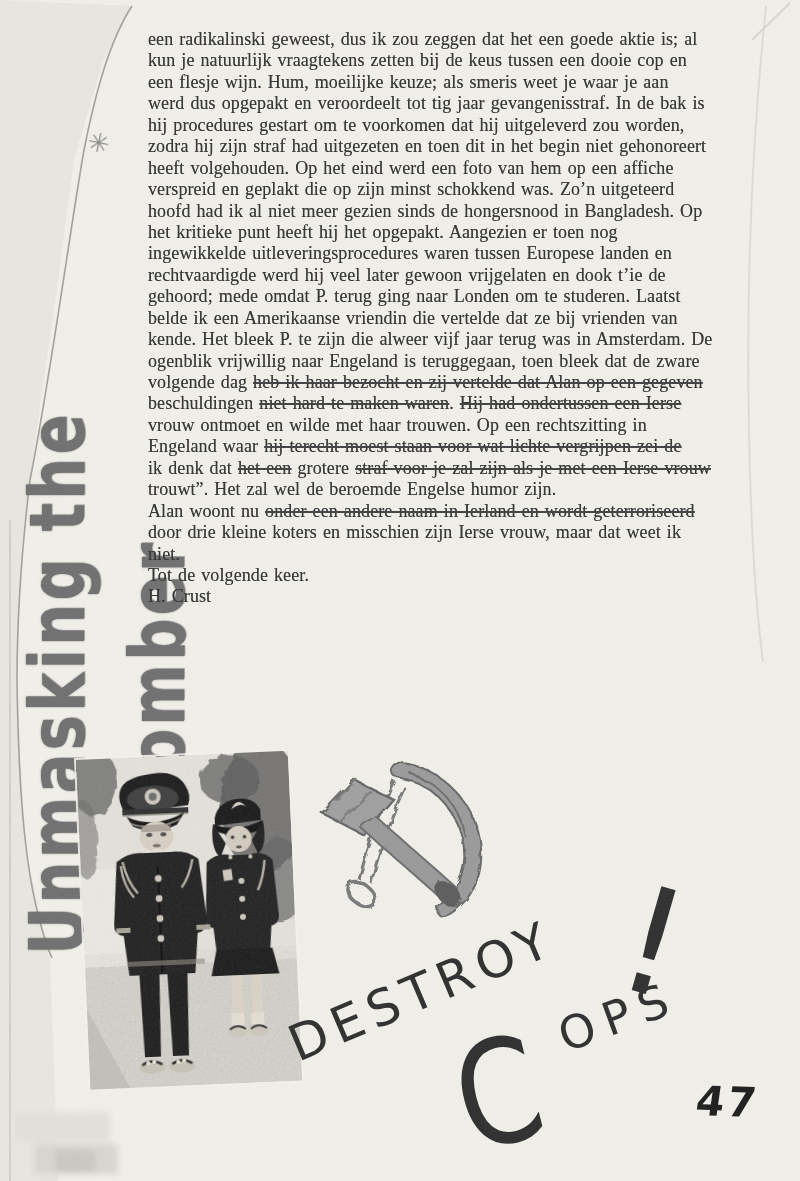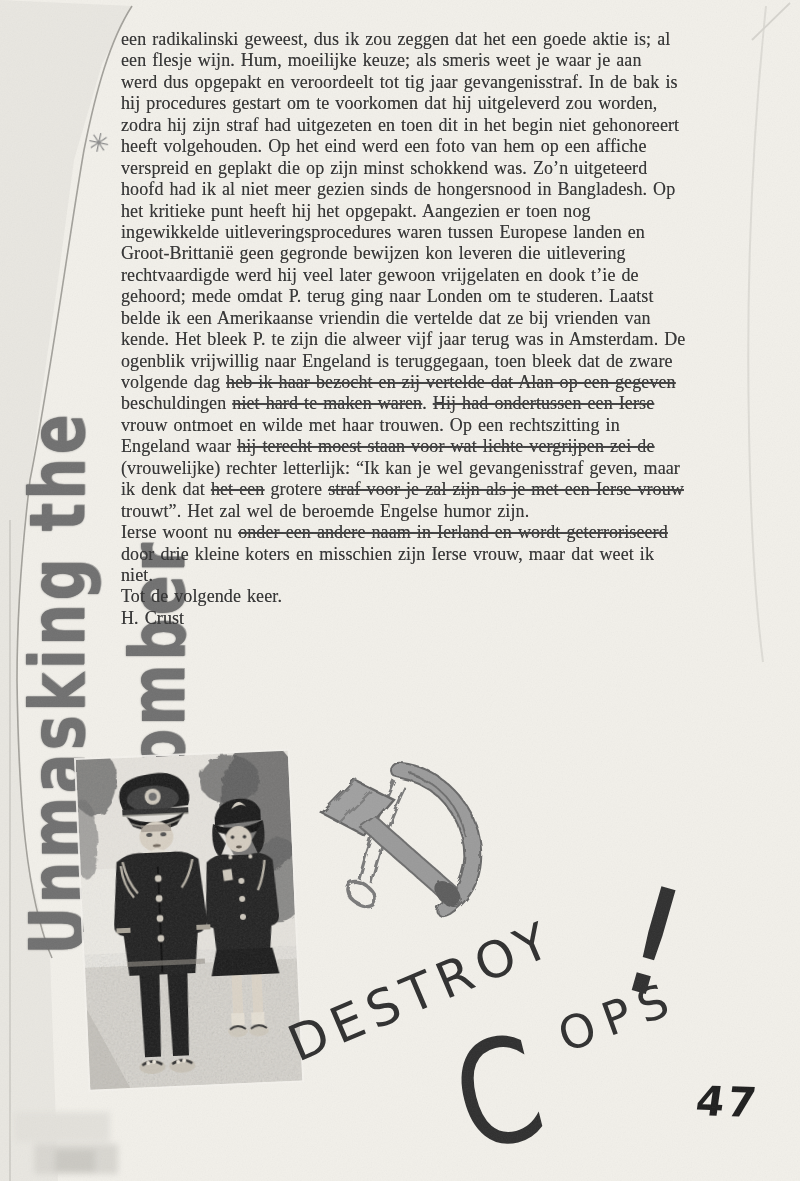--- a/index.html
+++ b/index.html
@@ -13,21 +13,21 @@
   .masthead{position:absolute;left:8px;top:955px;width:920px;height:106px;
             transform-origin:0 0;transform:rotate(-90deg);z-index:1;}
   .masthead span{display:inline-block;transform:scaleX(.78);transform-origin:0 0;
             font-family:"DejaVu Sans",sans-serif;font-weight:800;font-size:76px;line-height:100px;
             letter-spacing:4px;color:#707070;
             text-shadow:0 0 2px rgba(70,70,70,.75),1px 1px 0 rgba(125,125,125,.5);}
   
   .article{position:absolute;left:121px;top:29px;width:670px;z-index:1;
            font-size:18px;color:#343434;letter-spacing:.1px;word-spacing:1.4px;
            text-shadow:0 0 .4px rgba(55,55,55,.6);}
-  .tline{height:21.45px;line-height:21.45px;white-space:nowrap;}
+  .tline{height:21.45px;line-height:21.45px;white-space:nowrap;margin-left:27px;}
   .struck{text-decoration:line-through;text-decoration-color:#424242;text-decoration-thickness:1.6px;}
   
   .blot{position:absolute;left:88px;top:128px;z-index:1;font-size:26px;color:#8d8d8d;
         filter:blur(.5px);transform:rotate(12deg);font-family:"DejaVu Sans",sans-serif;}
   
   .photo{position:absolute;left:76px;top:760px;width:212px;height:330px;z-index:2;
          transform:rotate(-2.5deg);transform-origin:top left;box-shadow:0 0 0 2px rgba(244,242,237,.9);}
   
   .hs{position:absolute;left:297px;top:753px;z-index:2;}
   
@@ -69,43 +69,42 @@
   </svg>
 
   <div class="masthead">
     <span>Unmasking the Unabomber</span>
   </div>
 
   <span class="blot">✳</span>
 
   <div class="article" id="article">
       <div class="tline"><span>een radikalinski geweest, dus ik zou zeggen dat het een goede aktie is; al</span></div>
+      <div class="tline"><span>kun je natuurlijk vraagtekens zetten bij de keus tussen een dooie cop en</span></div>
       <div class="tline"><span>een flesje wijn. Hum, moeilijke keuze; als smeris weet je waar je aan</span></div>
       <div class="tline"><span>werd dus opgepakt en veroordeelt tot tig jaar gevangenisstraf. In de bak is</span></div>
       <div class="tline"><span>hij procedures gestart om te voorkomen dat hij uitgeleverd zou worden,</span></div>
       <div class="tline"><span>zodra hij zijn straf had uitgezeten en toen dit in het begin niet gehonoreert</span></div>
       <div class="tline"><span>heeft volgehouden. Op het eind werd een foto van hem op een affiche</span></div>
       <div class="tline"><span>verspreid en geplakt die op zijn minst schokkend was. Zo’n uitgeteerd</span></div>
       <div class="tline"><span>hoofd had ik al niet meer gezien sinds de hongersnood in Bangladesh. Op</span></div>
       <div class="tline"><span>het kritieke punt heeft hij het opgepakt. Aangezien er toen nog</span></div>
       <div class="tline"><span>ingewikkelde uitleveringsprocedures waren tussen Europese landen en</span></div>
-      <div class="tline"><span>Groot-Brittanië geen gegronde bewijzen kon leveren die uitlevering</span></div>
       <div class="tline"><span>rechtvaardigde werd hij veel later gewoon vrijgelaten en dook t’ie de</span></div>
       <div class="tline"><span>gehoord; mede omdat P. terug ging naar Londen om te studeren. Laatst</span></div>
       <div class="tline"><span>belde ik een Amerikaanse vriendin die vertelde dat ze bij vrienden van</span></div>
       <div class="tline"><span>kende. Het bleek P. te zijn die alweer vijf jaar terug was in Amsterdam. De</span></div>
       <div class="tline"><span>ogenblik vrijwillig naar Engeland is teruggegaan, toen bleek dat de zware</span></div>
       <div class="tline"><span>volgende dag </span><span class="struck">heb ik haar bezocht en zij vertelde dat Alan op een gegeven</span></div>
       <div class="tline"><span>beschuldingen </span><span class="struck">niet hard te maken waren</span><span>. </span><span class="struck">Hij had ondertussen een Ierse</span></div>
       <div class="tline"><span>vrouw ontmoet en wilde met haar trouwen. Op een rechtszitting in</span></div>
       <div class="tline"><span>Engeland waar </span><span class="struck">hij terecht moest staan voor wat lichte vergrijpen zei de</span></div>
-      <div class="tline"><span>(vrouwelijke) rechter letterlijk: “Ik kan je wel gevangenisstraf geven, maar</span></div>
       <div class="tline"><span>ik denk dat </span><span class="struck">het een</span><span> grotere </span><span class="struck">straf voor je zal zijn als je met een Ierse vrouw</span></div>
       <div class="tline"><span>trouwt”. Het zal wel de beroemde Engelse humor zijn.</span></div>
-      <div class="tline"><span>Ierse woont nu </span><span class="struck">onder een andere naam in Ierland en wordt geterroriseerd</span></div>
+      <div class="tline"><span>Alan woont nu </span><span class="struck">onder een andere naam in Ierland en wordt geterroriseerd</span></div>
       <div class="tline"><span>door drie kleine koters en misschien zijn Ierse vrouw, maar dat weet ik</span></div>
       <div class="tline"><span>niet.</span></div>
       <div class="tline"><span>Tot de volgende keer.</span></div>
       <div class="tline"><span>H. Crust</span></div>
     </div>
 
   <div class="photo">
     <svg width="212" height="330" viewBox="0 0 212 330">
       <defs>
         <filter id="grain">

